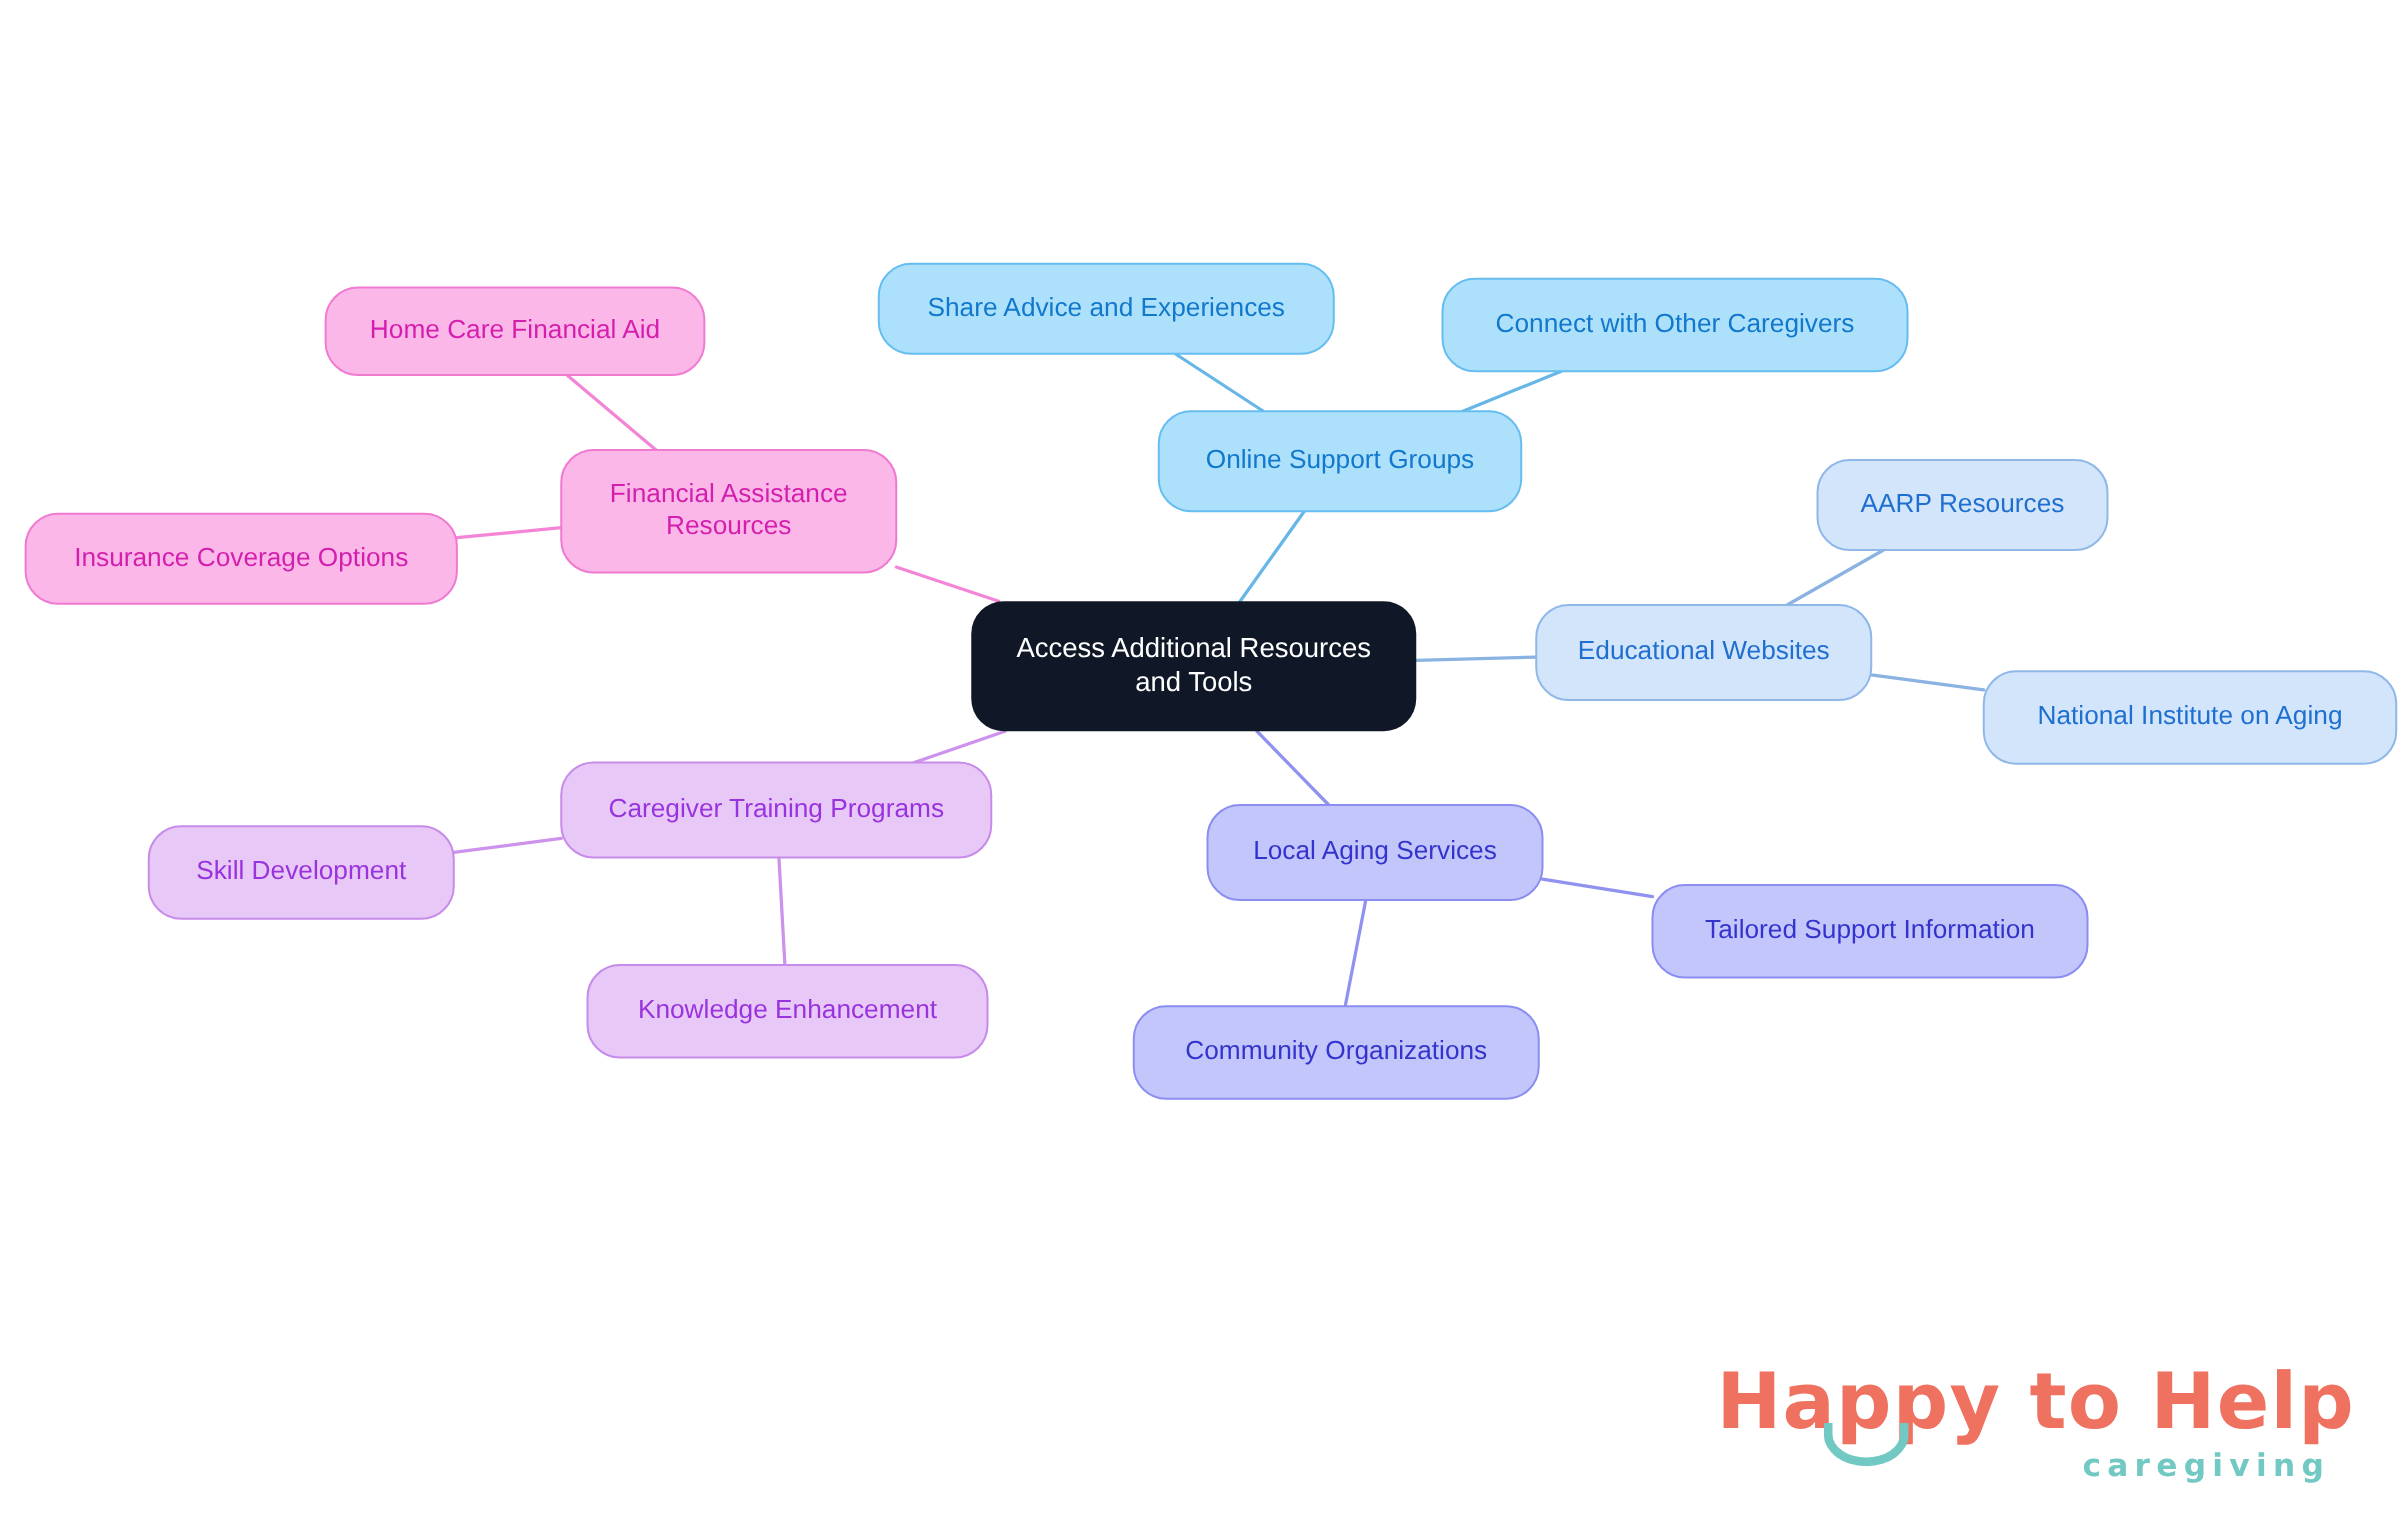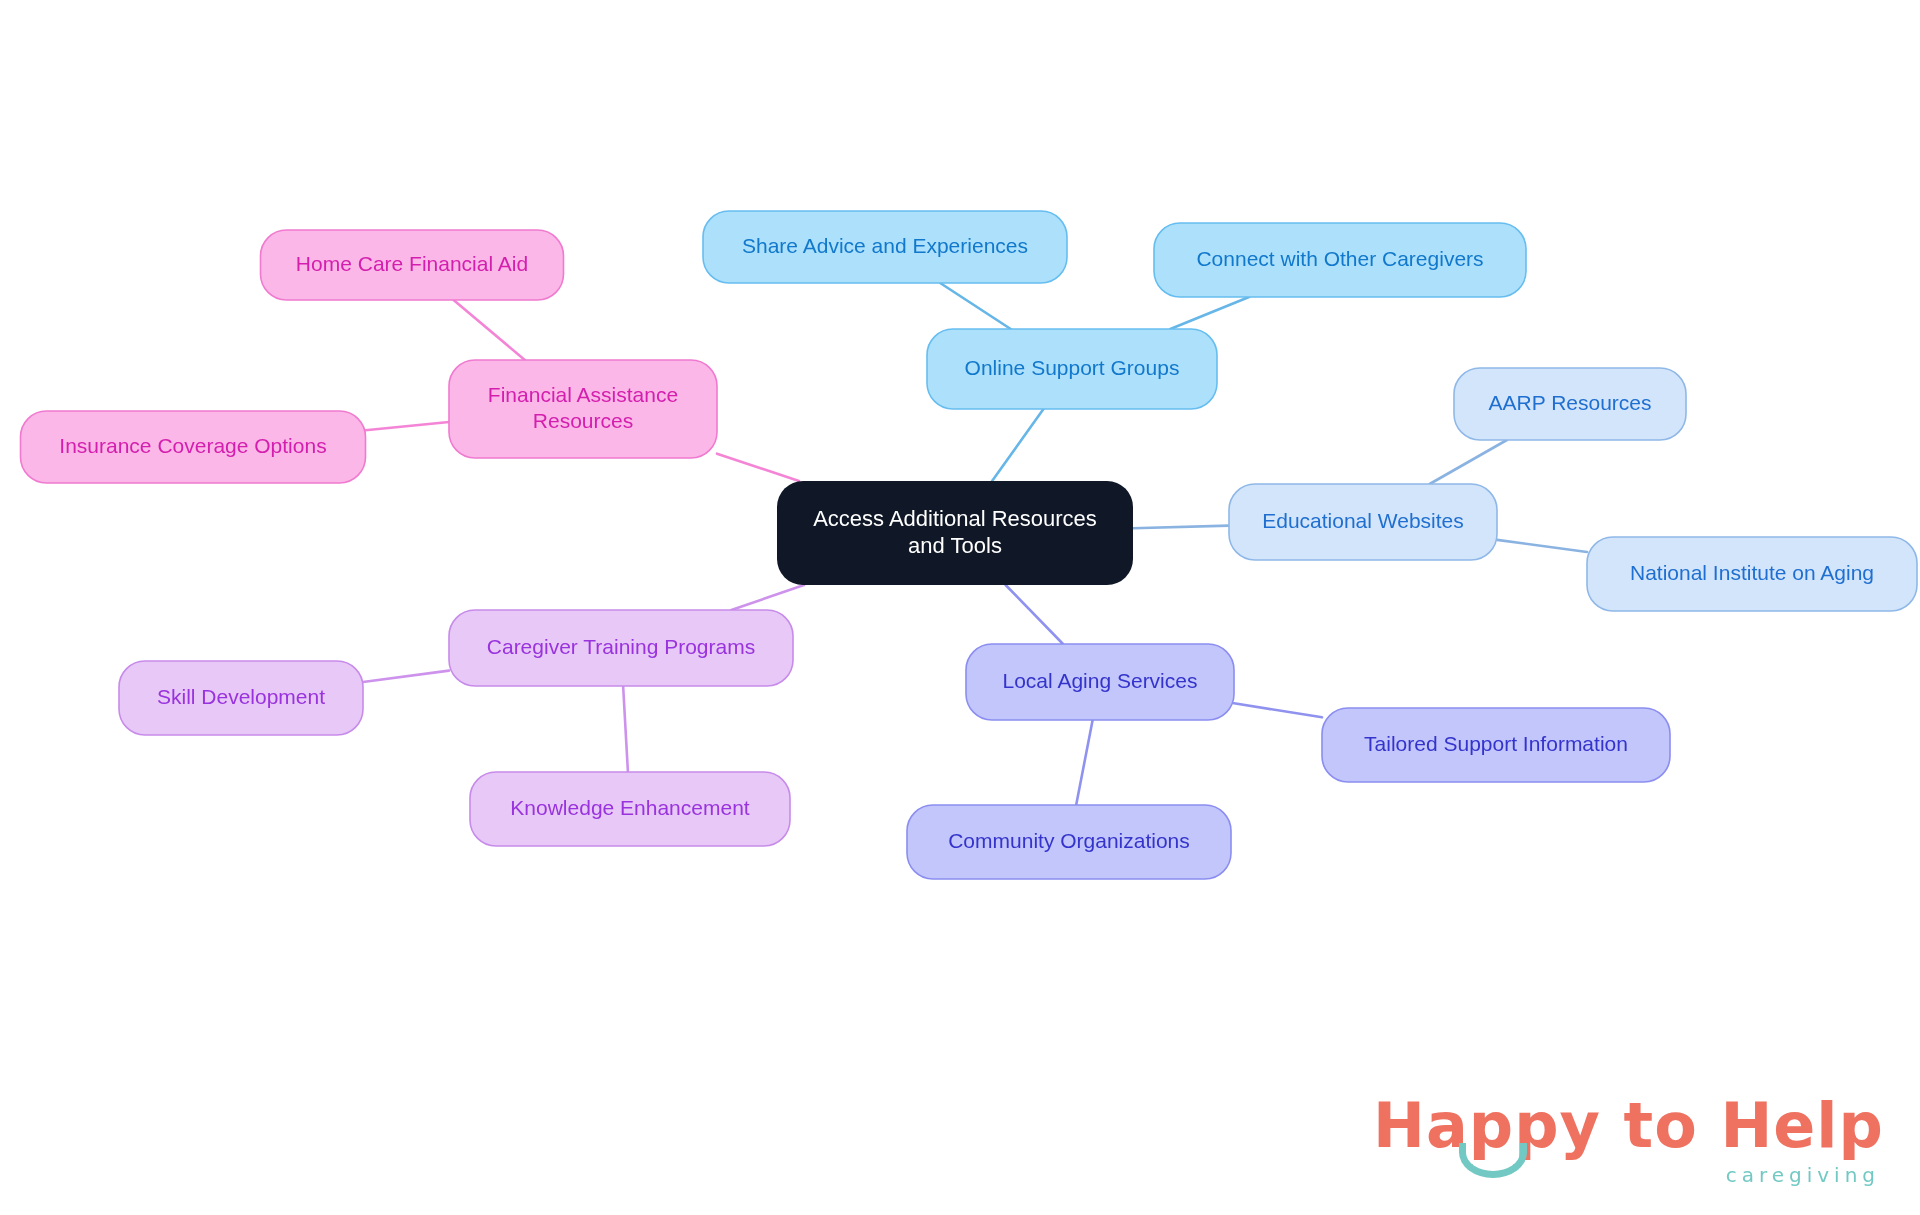--- a/index.html
+++ b/index.html
@@ -70,26 +70,27 @@
     bottom: -21px;
     width: 54px;
     height: 28px;
     border: 7px solid #72c9c4;
     border-top: none;
     border-bottom-left-radius: 40px 30px;
     border-bottom-right-radius: 40px 30px;
   }
   .logo-sub {
     font-family: "DejaVu Sans", sans-serif;
-    font-size: 20px;
+    font-size: 25px;
     color: #72c9c4;
     letter-spacing: 5px;
     display: block;
     margin-top: 6px;
-    margin-right: 4px;
+    margin-right: 20px;
+    font-weight: bold;
   }
 </style>
 </head>
 <body>
 
 <svg id="mindmap-canvas" viewBox="0 0 1920 1215">
   <g id="edges-layer">
       <path class="edge-line" stroke="#f485d6" d="M 799 481 L 717 453.6666666666667"></path>
       <path class="edge-line" stroke="#f485d6" d="M 524.8125 360 L 453.5625 300"></path>
       <path class="edge-line" stroke="#f485d6" d="M 449 422.05641025641023 L 365.5 430.1923076923077"></path>

